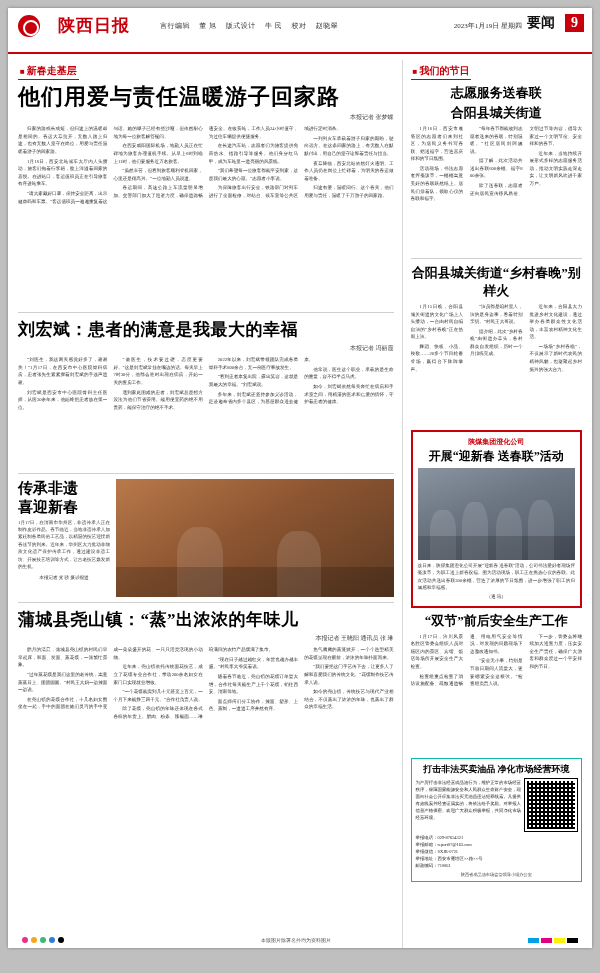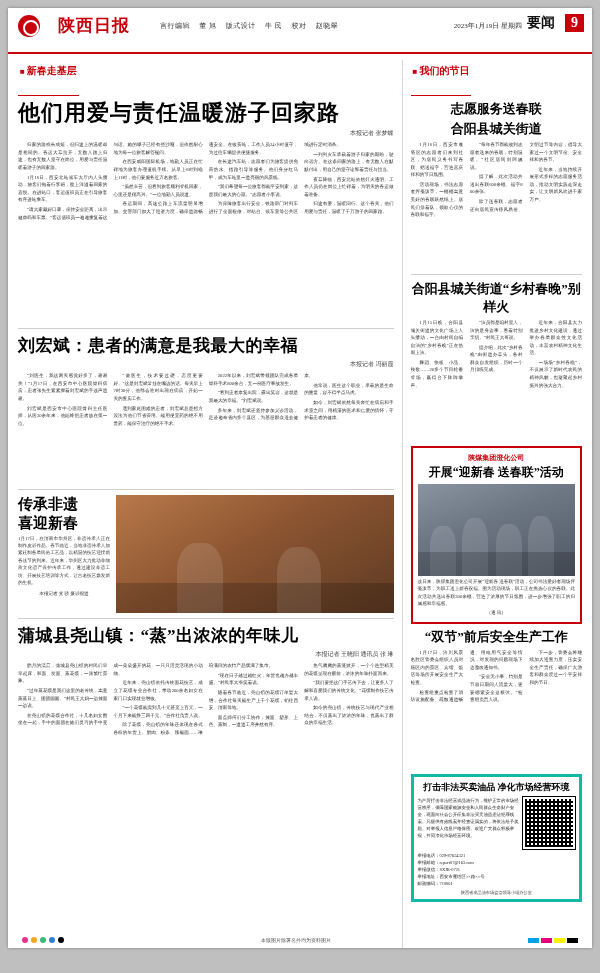--- a/index.html
+++ b/index.html
@@ -67,21 +67,21 @@
     height:892px;
   }
   .cols{display:flex;height:100%;}
   .left-col{width:390px;padding-right:8px;border-right:1px solid #d8d8d8;}
   .right-col{width:178px;padding-left:8px;}
 
   .kicker{
     display:inline-block;
     color:#c7000b;font-weight:bold;font-size:10px;
     border-bottom:1px solid #c7000b;
-    padding:0 2px 17px 2px;margin-bottom:2px;
+    padding:0 2px 1px 2px;margin-bottom:2px;
   }
   .kicker .deco{font-size:8px;margin-right:2px;}
   h1.head{
     margin:2px 0 4px 0;
     font-size:22px;font-weight:bold;letter-spacing:1px;
     color:#000;line-height:1.15;
     font-family:"Liberation Serif", serif;
   }
   h2.head2{
     margin:3px 0 3px 0;
@@ -129,21 +129,21 @@
 
   
   .redbox{
     border:2px solid #c7000b;padding:5px;margin:5px 0;
   }
   .redbox .sub{font-size:7px;text-align:center;color:#c7000b;font-weight:bold;margin-bottom:1px;}
   .redbox .ttl{font-size:12px;font-weight:bold;text-align:center;color:#000;margin-bottom:3px;}
 
   
   .ad{
-    border:3px solid #14b8a6;padding:4px;margin-top:5px;
+    border:1px solid #14b8a6;padding:4px;margin-top:5px;
   }
   .ad .ad-ttl{
     font-size:9px;font-weight:bold;color:#000;text-align:center;margin-bottom:3px;
   }
   .ad .ad-body{display:flex;gap:4px;}
   .ad .ad-text{font-size:4.4px;line-height:1.6;color:#222;flex:1;word-break:break-all;}
   .qr{
     width:48px;height:48px;
     background:
       repeating-linear-gradient(90deg,#000 0 2px,#fff 2px 4px),

